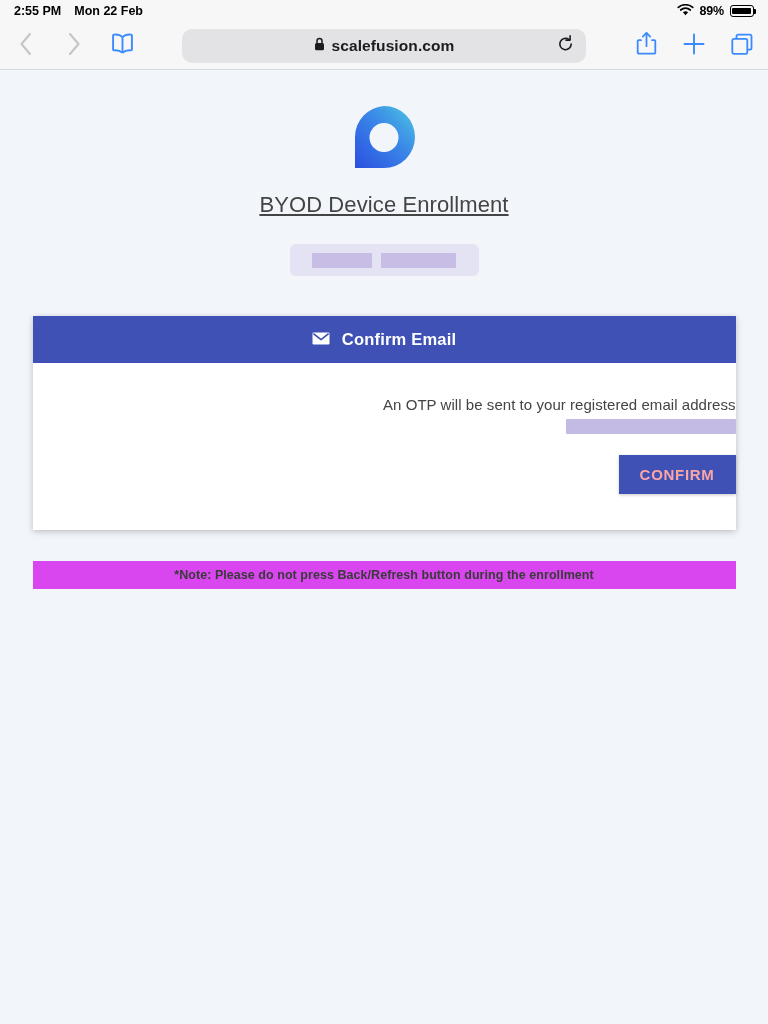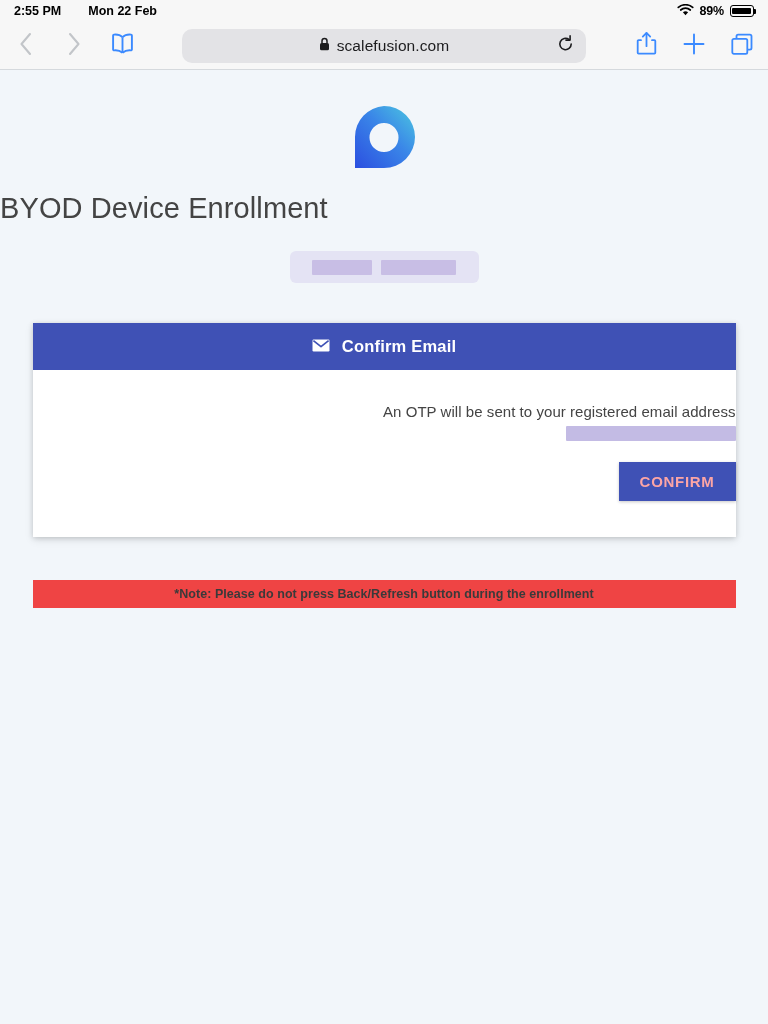--- a/index.html
+++ b/index.html
@@ -11,21 +11,21 @@
   }
 
   
   .statusbar {
     height:22px;
     display:flex; align-items:center;
     padding:0 14px;
     background:#f7f7f7;
     font-size:12.5px; font-weight:bold; color:#000;
   }
-  .sb-left { display:flex; align-items:center; gap:27px; }
+  .sb-left { display:flex; align-items:center; gap:13px; }
   .sb-right { margin-left:auto; display:flex; align-items:center; gap:6px; }
   .wifi-icon { display:block; }
   .batt-pct { font-size:12.5px; font-weight:bold; letter-spacing:-0.2px; }
   .batt-shell {
     width:24px; height:11.5px;
     border:1.3px solid #000; border-radius:3px;
     position:relative; display:flex; align-items:center;
     padding:1.3px;
   }
   .batt-shell:after {
@@ -35,20 +35,21 @@
   .batt-fill { height:100%; width:94%; background:#000; border-radius:1px; }
 
   
   .toolbar {
     height:48px;
     background:#f7f7f7;
     border-bottom:1px solid #d5d9dd;
     display:flex; align-items:center;
     padding:0 2px;
     gap:0;
+    font-weight:bold;
   }
   .tb-btn {
     width:48px; height:44px;
     display:flex; align-items:center; justify-content:center;
     flex:0 0 auto;
   }
   .urlbar {
     flex:1 1 auto;
     max-width:410px;
     height:34px;
@@ -65,25 +66,27 @@
   .url-text { font-size:15.5px; color:#1c1c1e; letter-spacing:0.1px; }
   .reload { position:absolute; right:12px; top:50%; transform:translateY(-50%); }
 
   
   .page { background:#f2f6fa; height:954px; padding-top:34px; }
 
   .logo-wrap { display:flex; justify-content:center; margin-bottom:14px; }
   .logo { width:66px; height:74px; display:block; }
 
   .page-title {
-    font-size:29px;
+    text-align:center;
+    font-size:22px;
     color:#444;
     font-weight:400;
     letter-spacing:0.1px;
     margin-bottom:26px;
+    text-decoration:underline;
   }
 
   .redact-pill {
     width:189px; height:32px;
     margin:0 auto 17px auto;
     background:#e4e3f4;
     border-radius:6px;
     display:flex; align-items:center; justify-content:center; gap:9px;
   }
   .redact-pill .blk { height:15px; background:#c8bee5; border-radius:1px; }
@@ -129,22 +132,22 @@
     font-family:"Liberation Sans", sans-serif;
     font-size:15px;
     font-weight:bold;
     letter-spacing:0.7px;
     cursor:pointer;
     box-shadow:0 1px 3px rgba(0,0,0,0.22);
   }
 
   .note-banner {
     width:703px;
-    margin:43px auto 0 auto;
-    background:#ef4444;
+    margin:31px auto 0 auto;
+    background:#d946ef;
     text-align:center;
     padding:7px 0;
     font-size:12.5px;
     font-weight:bold;
     color:#3a3a3a;
     letter-spacing:0.05px;
   }
 </style>
 </head>
 <body>

